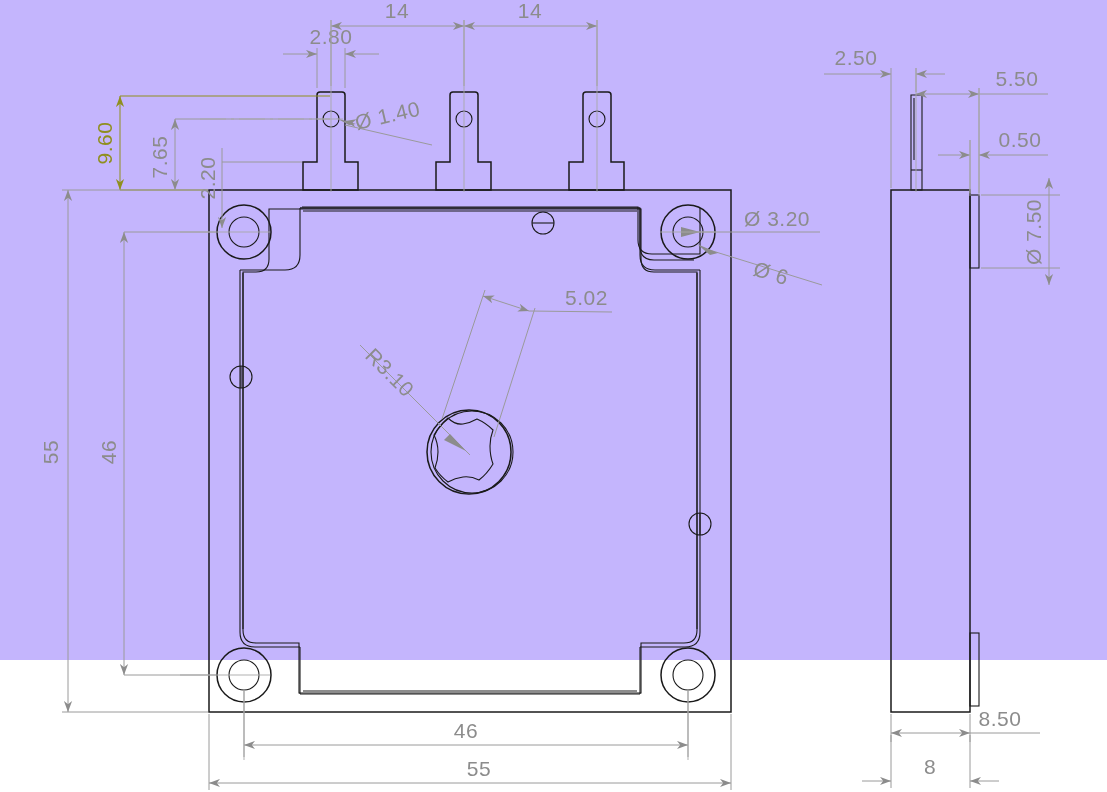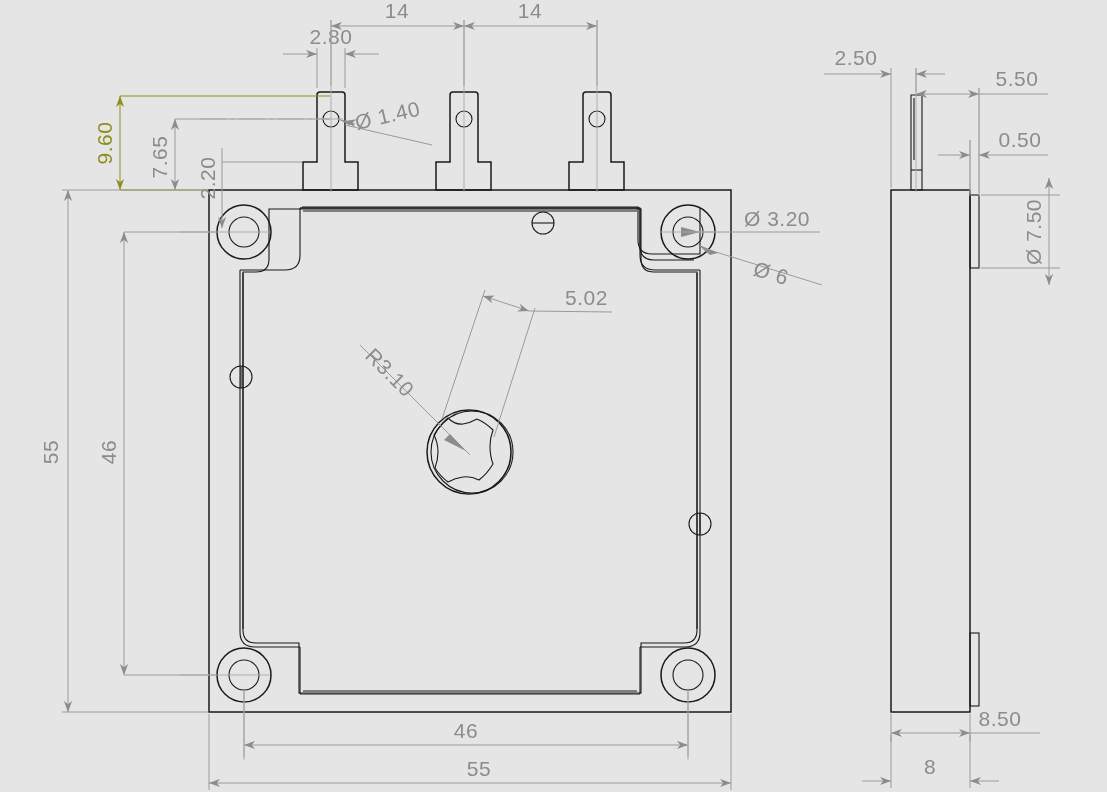--- a/index.html
+++ b/index.html
@@ -1,21 +1,21 @@
 <!DOCTYPE html>
 <html><head>
 <meta charset="utf-8">
 <title>Technical Drawing</title>
 <style>
   html,body{margin:0;padding:0;background:#ffffff;}
   body{
     width:1107px;height:792px;overflow:hidden;
     font-family:"Liberation Sans","DejaVu Sans",sans-serif;
   }
-  #sheet{position:relative;width:1107px;height:792px;background:#e5e5e5;}
+  #sheet{position:relative;width:1107px;height:660px;background:#c4b5fd;}
   svg{display:block;}
   .dimtxt{
     font-family:"Liberation Sans","DejaVu Sans",sans-serif;
     font-size:21px;fill:#8c8c8c;letter-spacing:0.5px;
   }
   .dimtxt.hl{fill:#8f8f1e;}
   .part{fill:none;stroke:#1a1a1a;stroke-width:1.5;}
   .part-thin{fill:none;stroke:#1a1a1a;stroke-width:1.1;}
   .dimline{stroke:#9a9a9a;stroke-width:1;fill:none;}
   .dimline.hl{stroke:#8f8f1e;}

